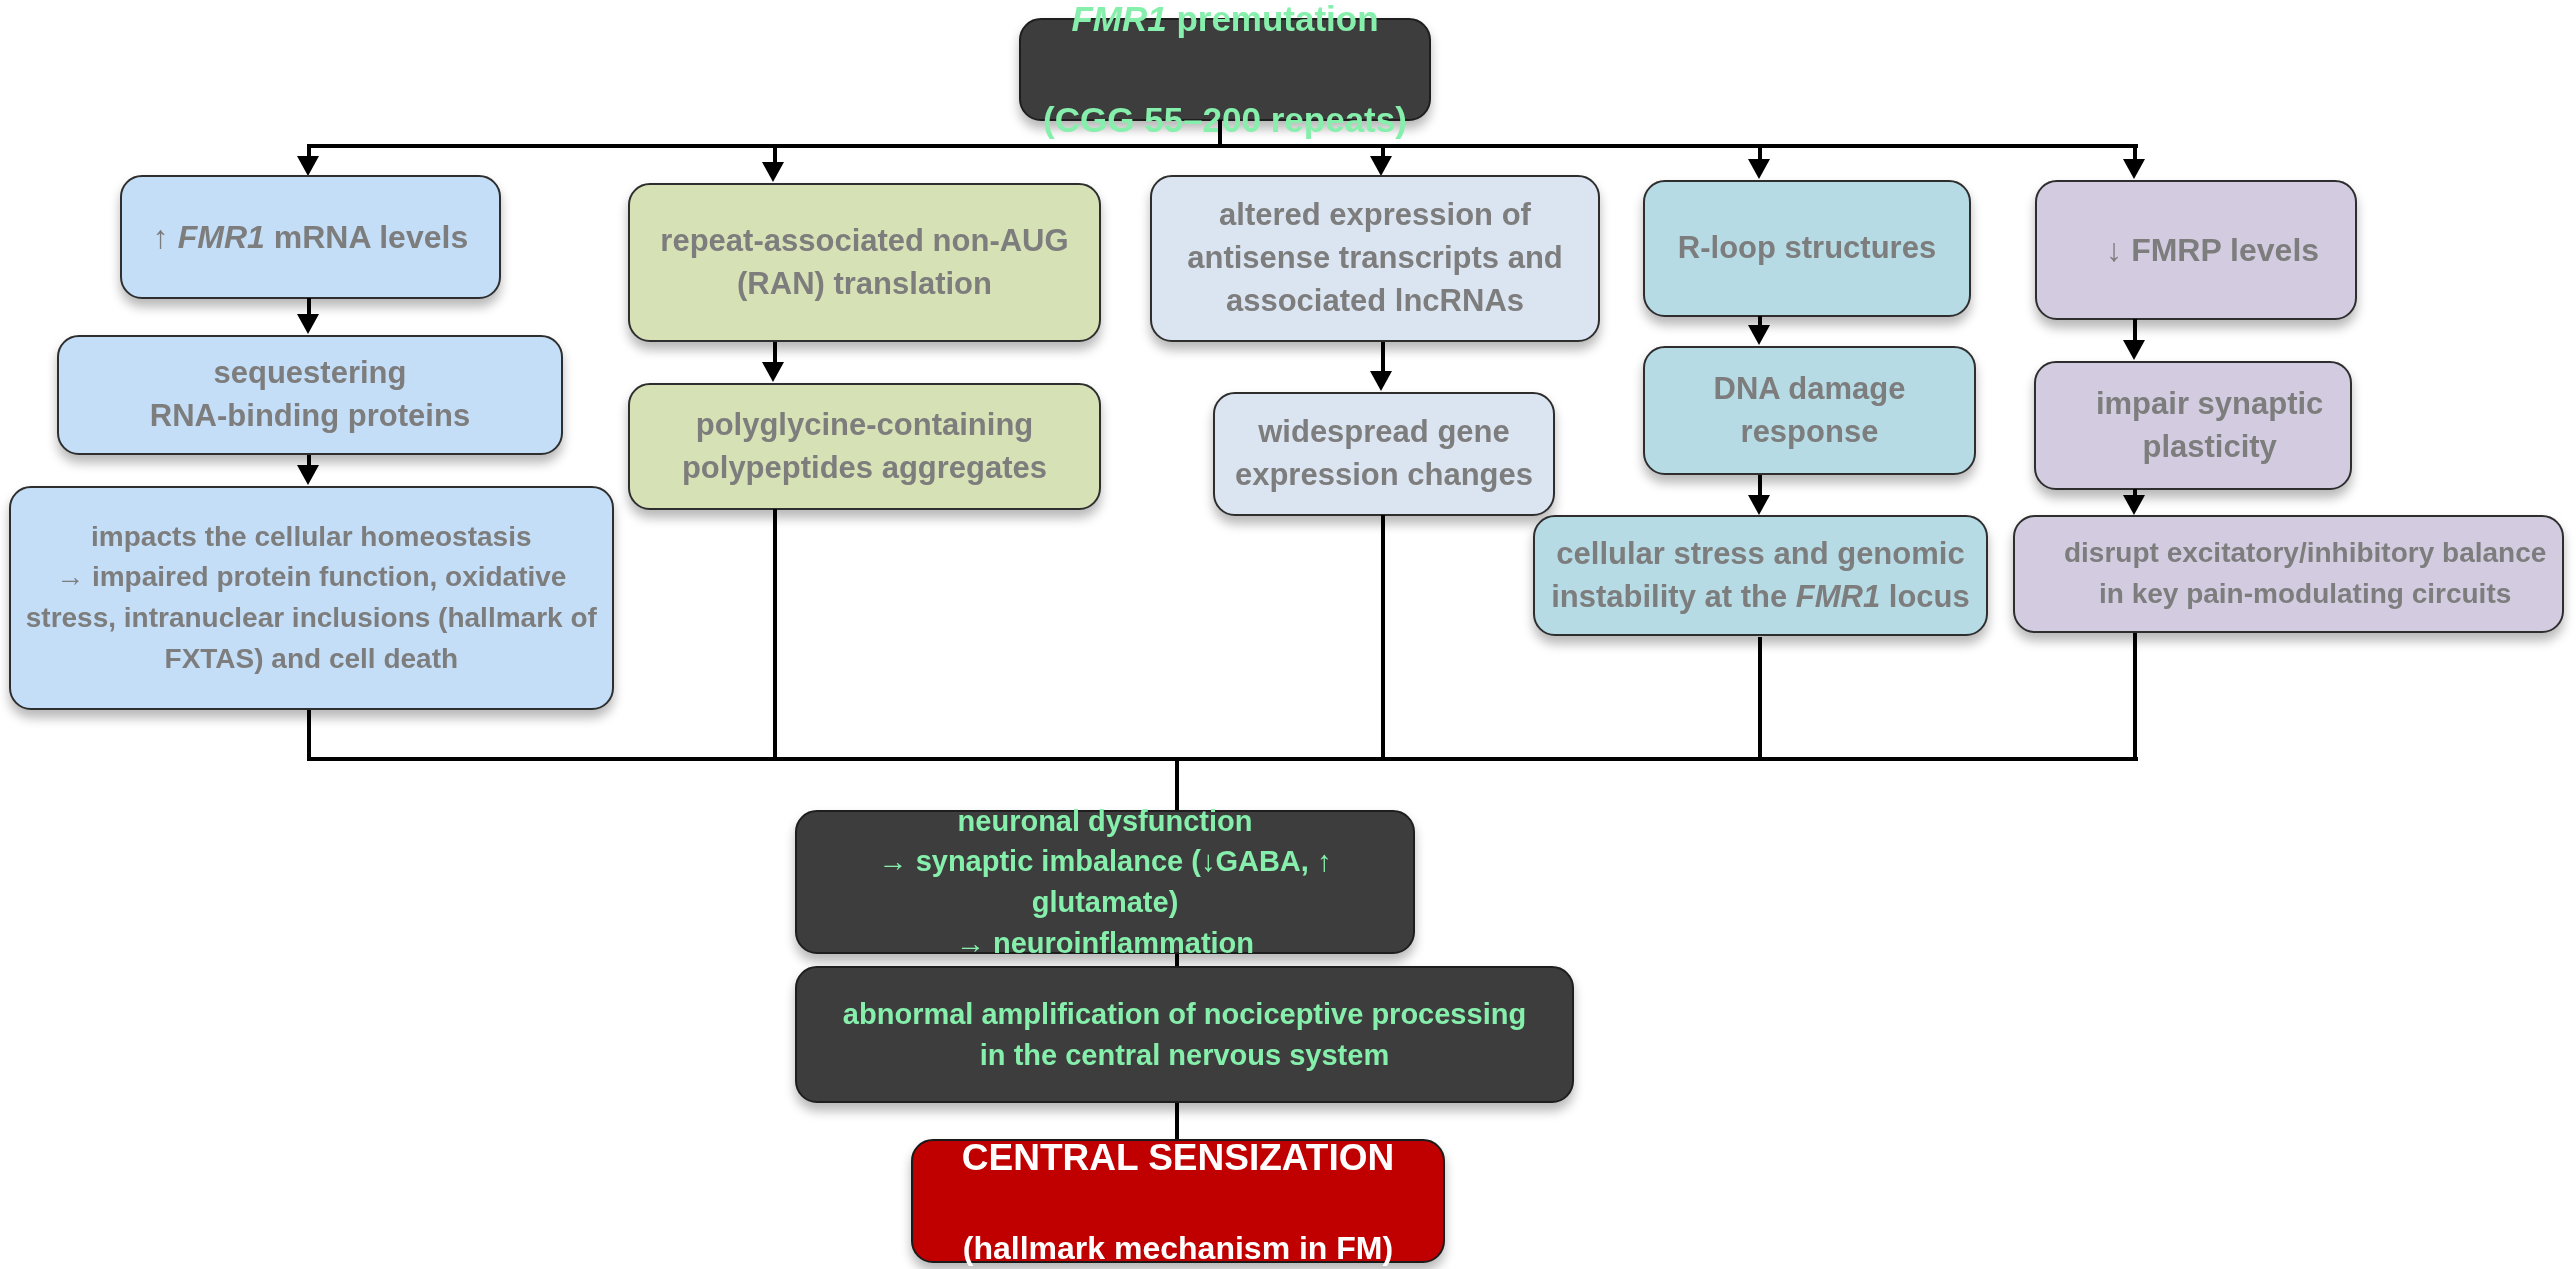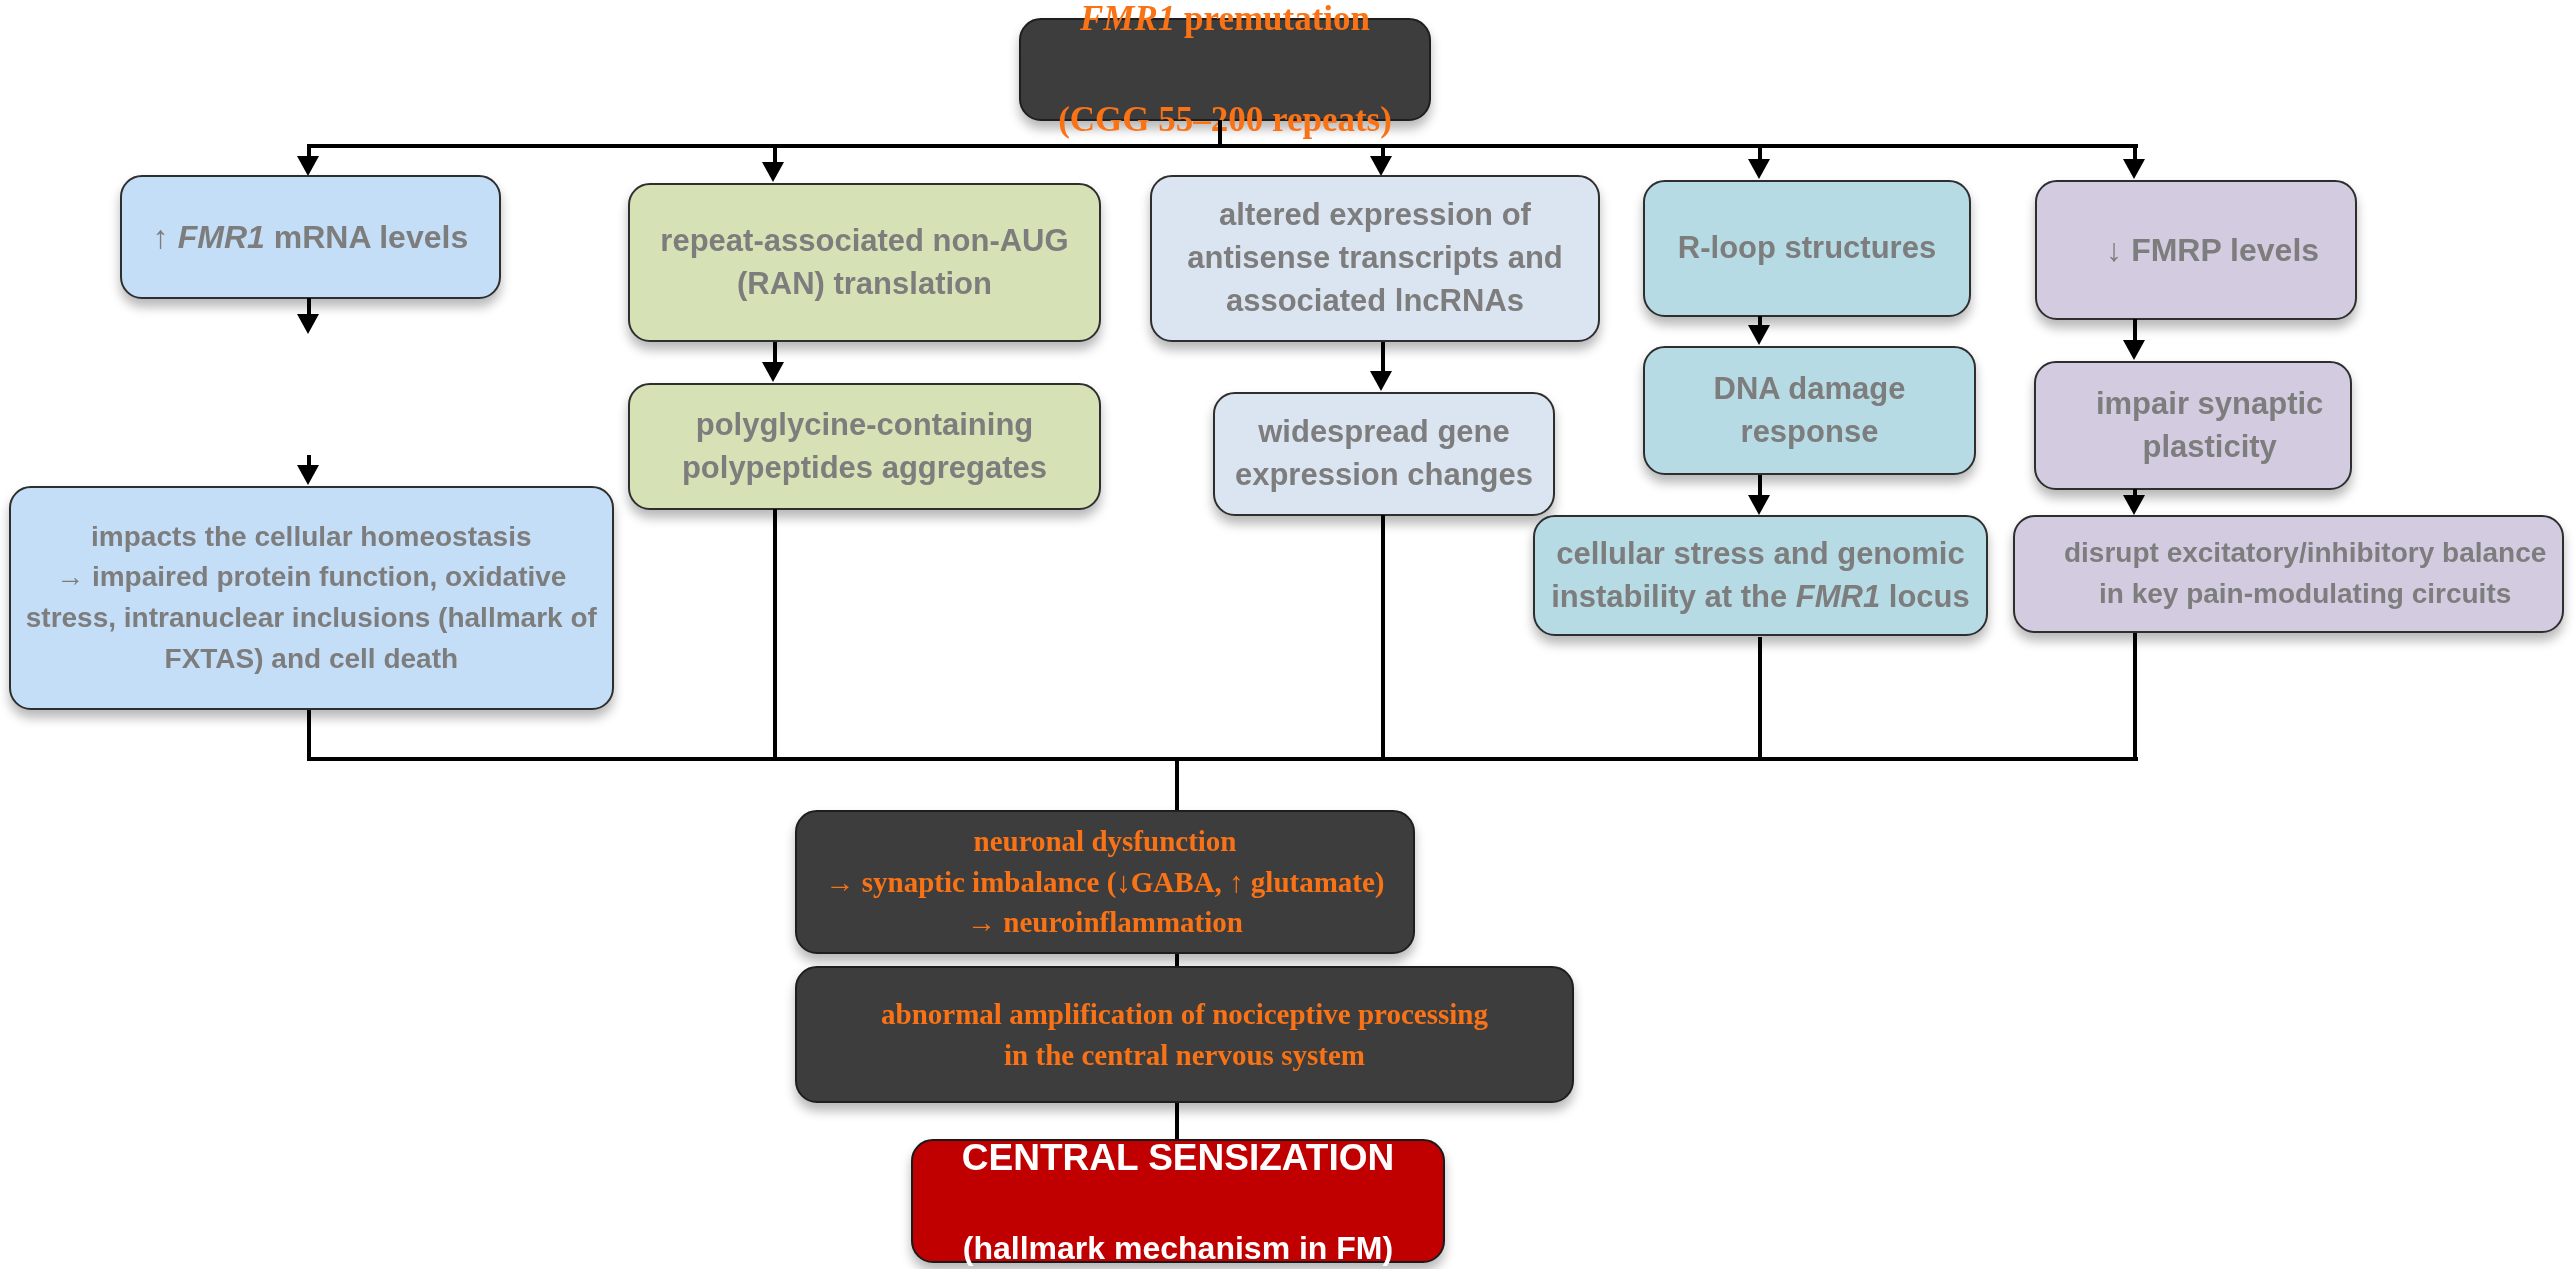--- a/index.html
+++ b/index.html
@@ -18,21 +18,21 @@
     display:flex;align-items:center;justify-content:center;
     text-align:center;
     font-weight:bold;
     color:#7d7d7d;
     font-size:31px;
     line-height:1.38;
     padding:5.9px 14.7px;
     white-space:pre-line;
     box-shadow:0 7.4px 10.3px rgba(0,0,0,0.28);
   }
-  .dark{background:#3d3d3d;color:#f97316;border-color:#1e1e1e;font-family:Liberation Serif, serif;}
+  .dark{background:#3d3d3d;color:#86efac;border-color:#1e1e1e;}
   .blue{background:#c4def7;}
   .green{background:#d6e2b5;}
   .pale{background:#dbe5f1;}
   .teal{background:#b6dbe5;}
   .purple{background:#d3cce1;padding-left:48px;}
   .red{background:#c00000;color:#ffffff;border-color:#1a1a1a;}
   .small{font-size:28px;line-height:1.45;}
   .f40{font-size:29px;line-height:1.4;}
   .gene{font-style:italic;}
   .title-line{display:block;}
@@ -78,20 +78,24 @@
   <div class="vline" style="left:2133px;top:147px;height:14.7px;"></div>
   <div class="ahead" style="left:2123px;top:159px;"></div>
 
   <div class="node blue" style="left:120px;top:175px;width:381px;height:124px;font-size:32px;">
     <div><span>↑ </span><span class="gene">FMR1</span><span> mRNA levels</span></div>
   </div>
 
   <div class="vline" style="left:307px;top:298px;height:19px;"></div>
   <div class="ahead" style="left:297px;top:314px;"></div>
 
+  <div class="node blue" style="left:57px;top:335px;width:506px;height:120px;">
+    <div>sequestering
+RNA-binding proteins</div>
+  </div>
 
   <div class="vline" style="left:307px;top:455px;height:13.2px;"></div>
   <div class="ahead" style="left:297px;top:465px;"></div>
 
   <div class="node blue small" style="left:8.8px;top:486px;width:605px;height:224px;">
     <div>impacts the cellular homeostasis
 → impaired protein function, oxidative stress, intranuclear inclusions (hallmark of FXTAS) and cell death</div>
   </div>
 
   <div class="vline" style="left:307px;top:710px;height:48px;"></div>

